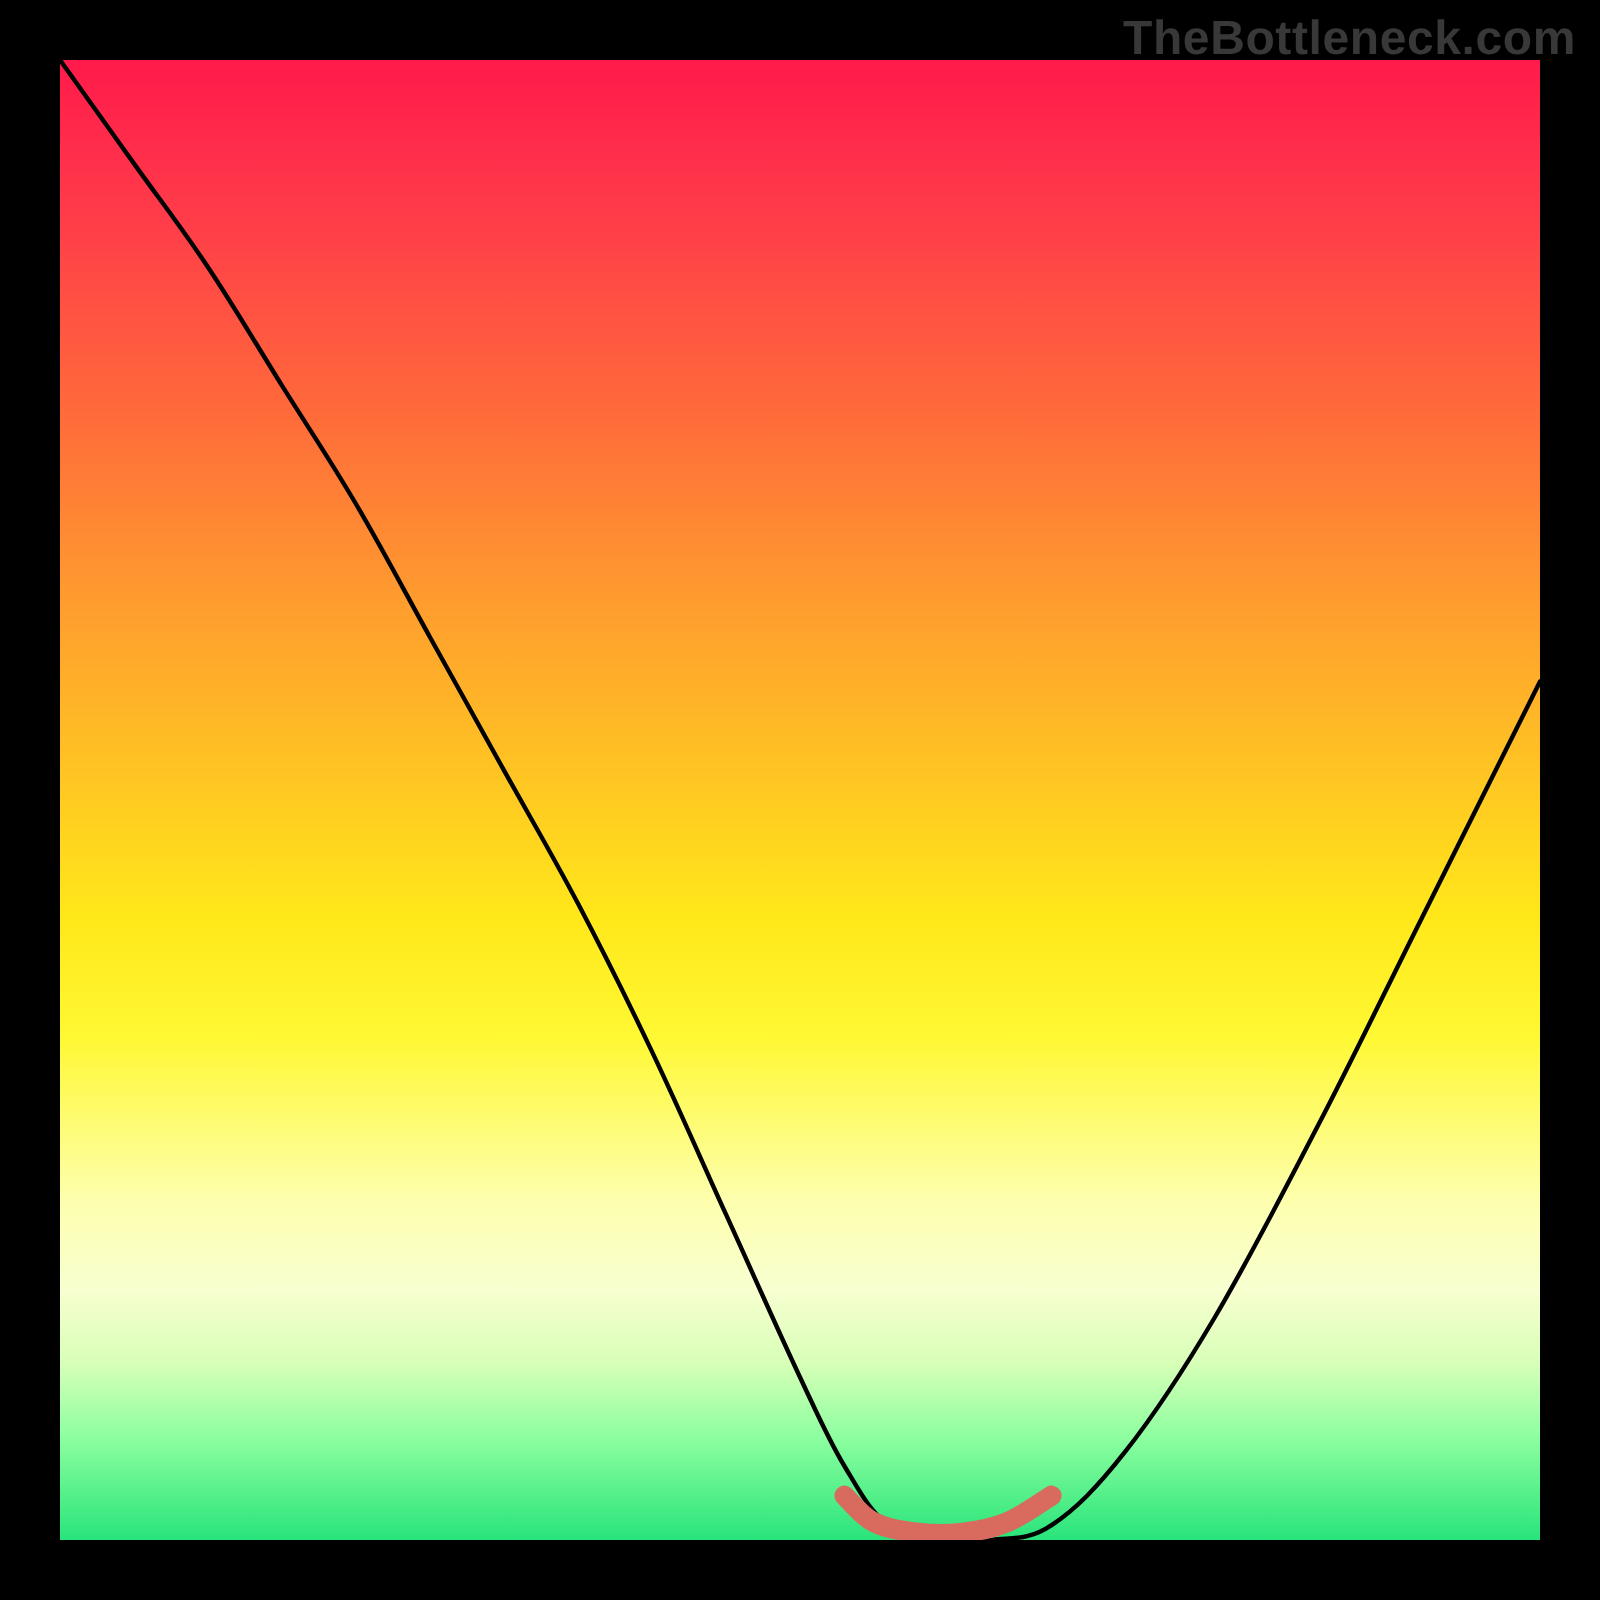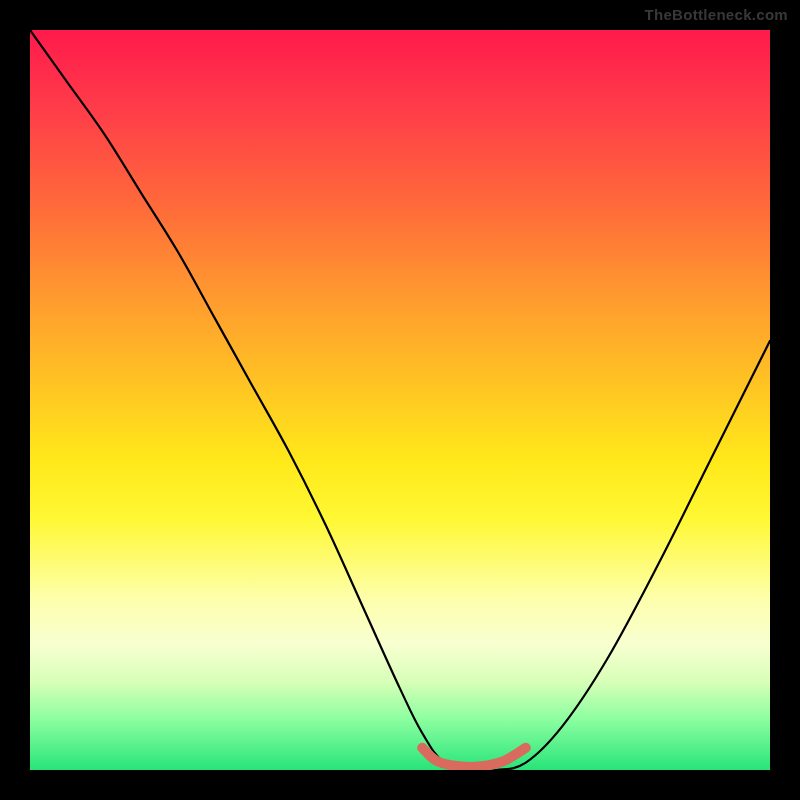--- a/index.html
+++ b/index.html
@@ -29,21 +29,21 @@
       #d8ffb8 88%,
       #8effa0 93%,
       #28e47a 100%
     );
   }
   .watermark {
     position: absolute;
     top: 6px;
     right: 12px;
     font-family: Arial, Helvetica, sans-serif;
-    font-size: 15px;
+    font-size: 24px;
     font-weight: 600;
     color: #383838;
     letter-spacing: 0.3px;
     user-select: none;
   }
   svg.curve {
     position: absolute;
     inset: 0;
     width: 100%;
     height: 100%;

